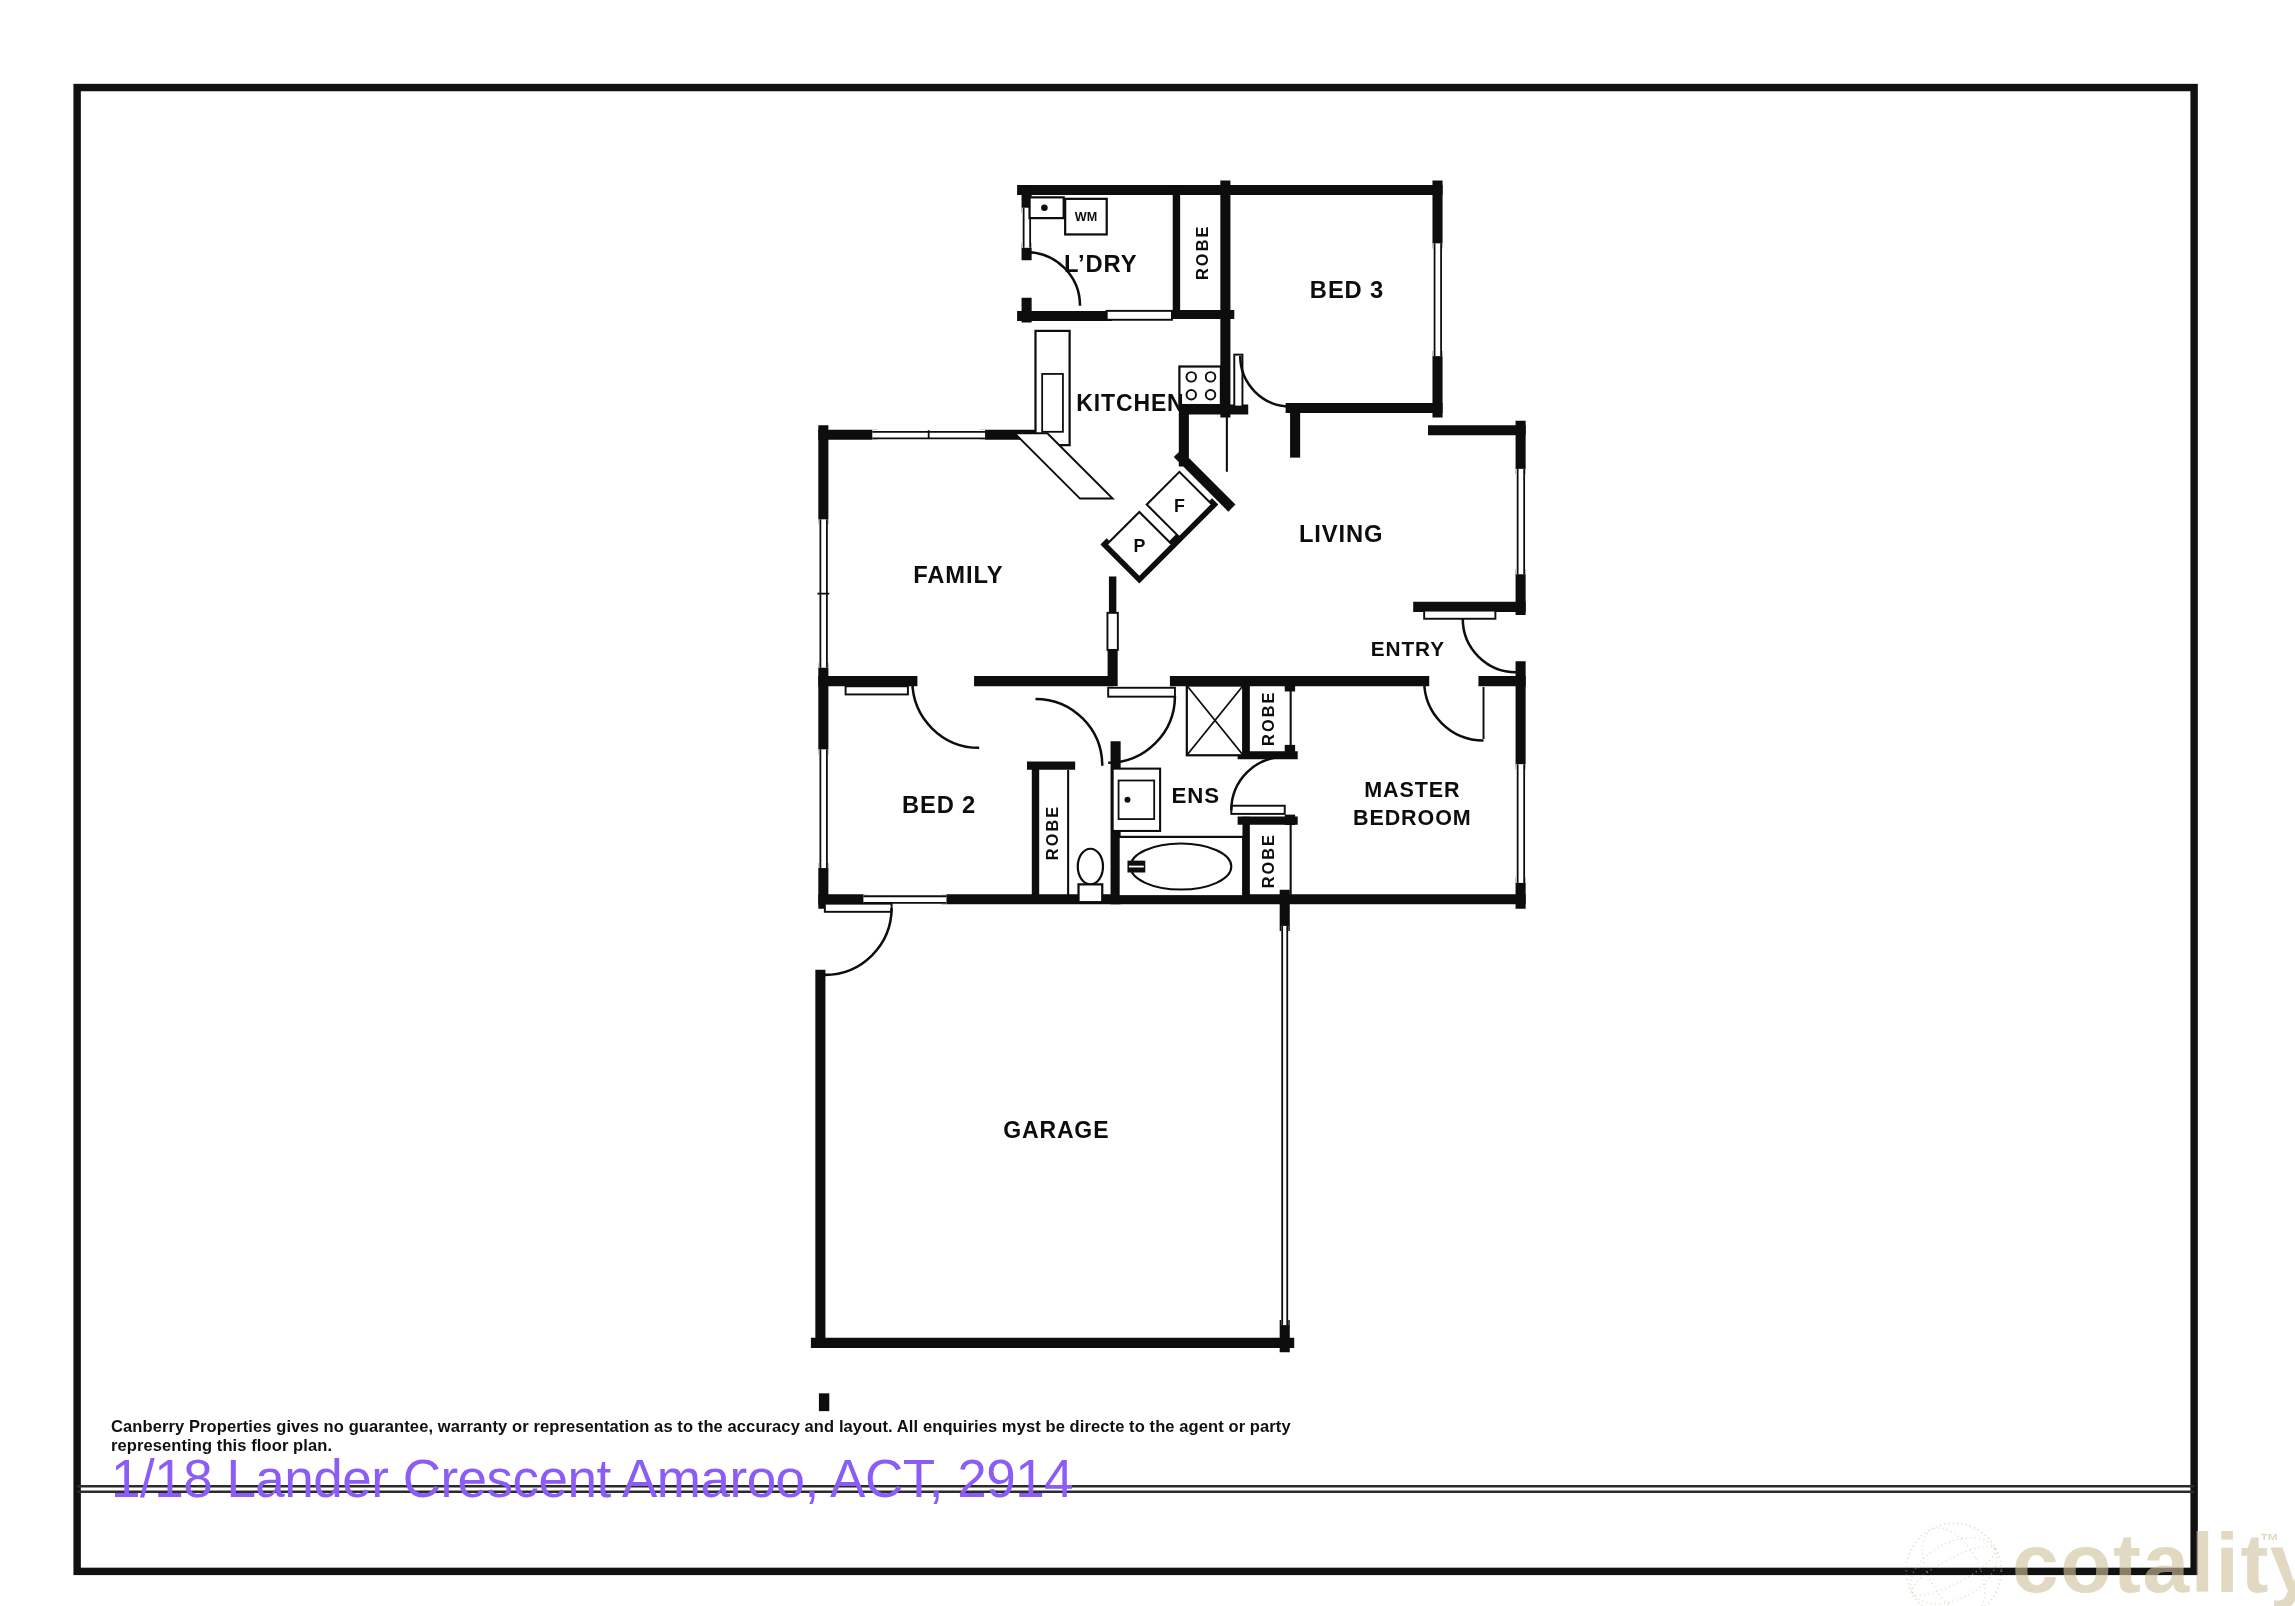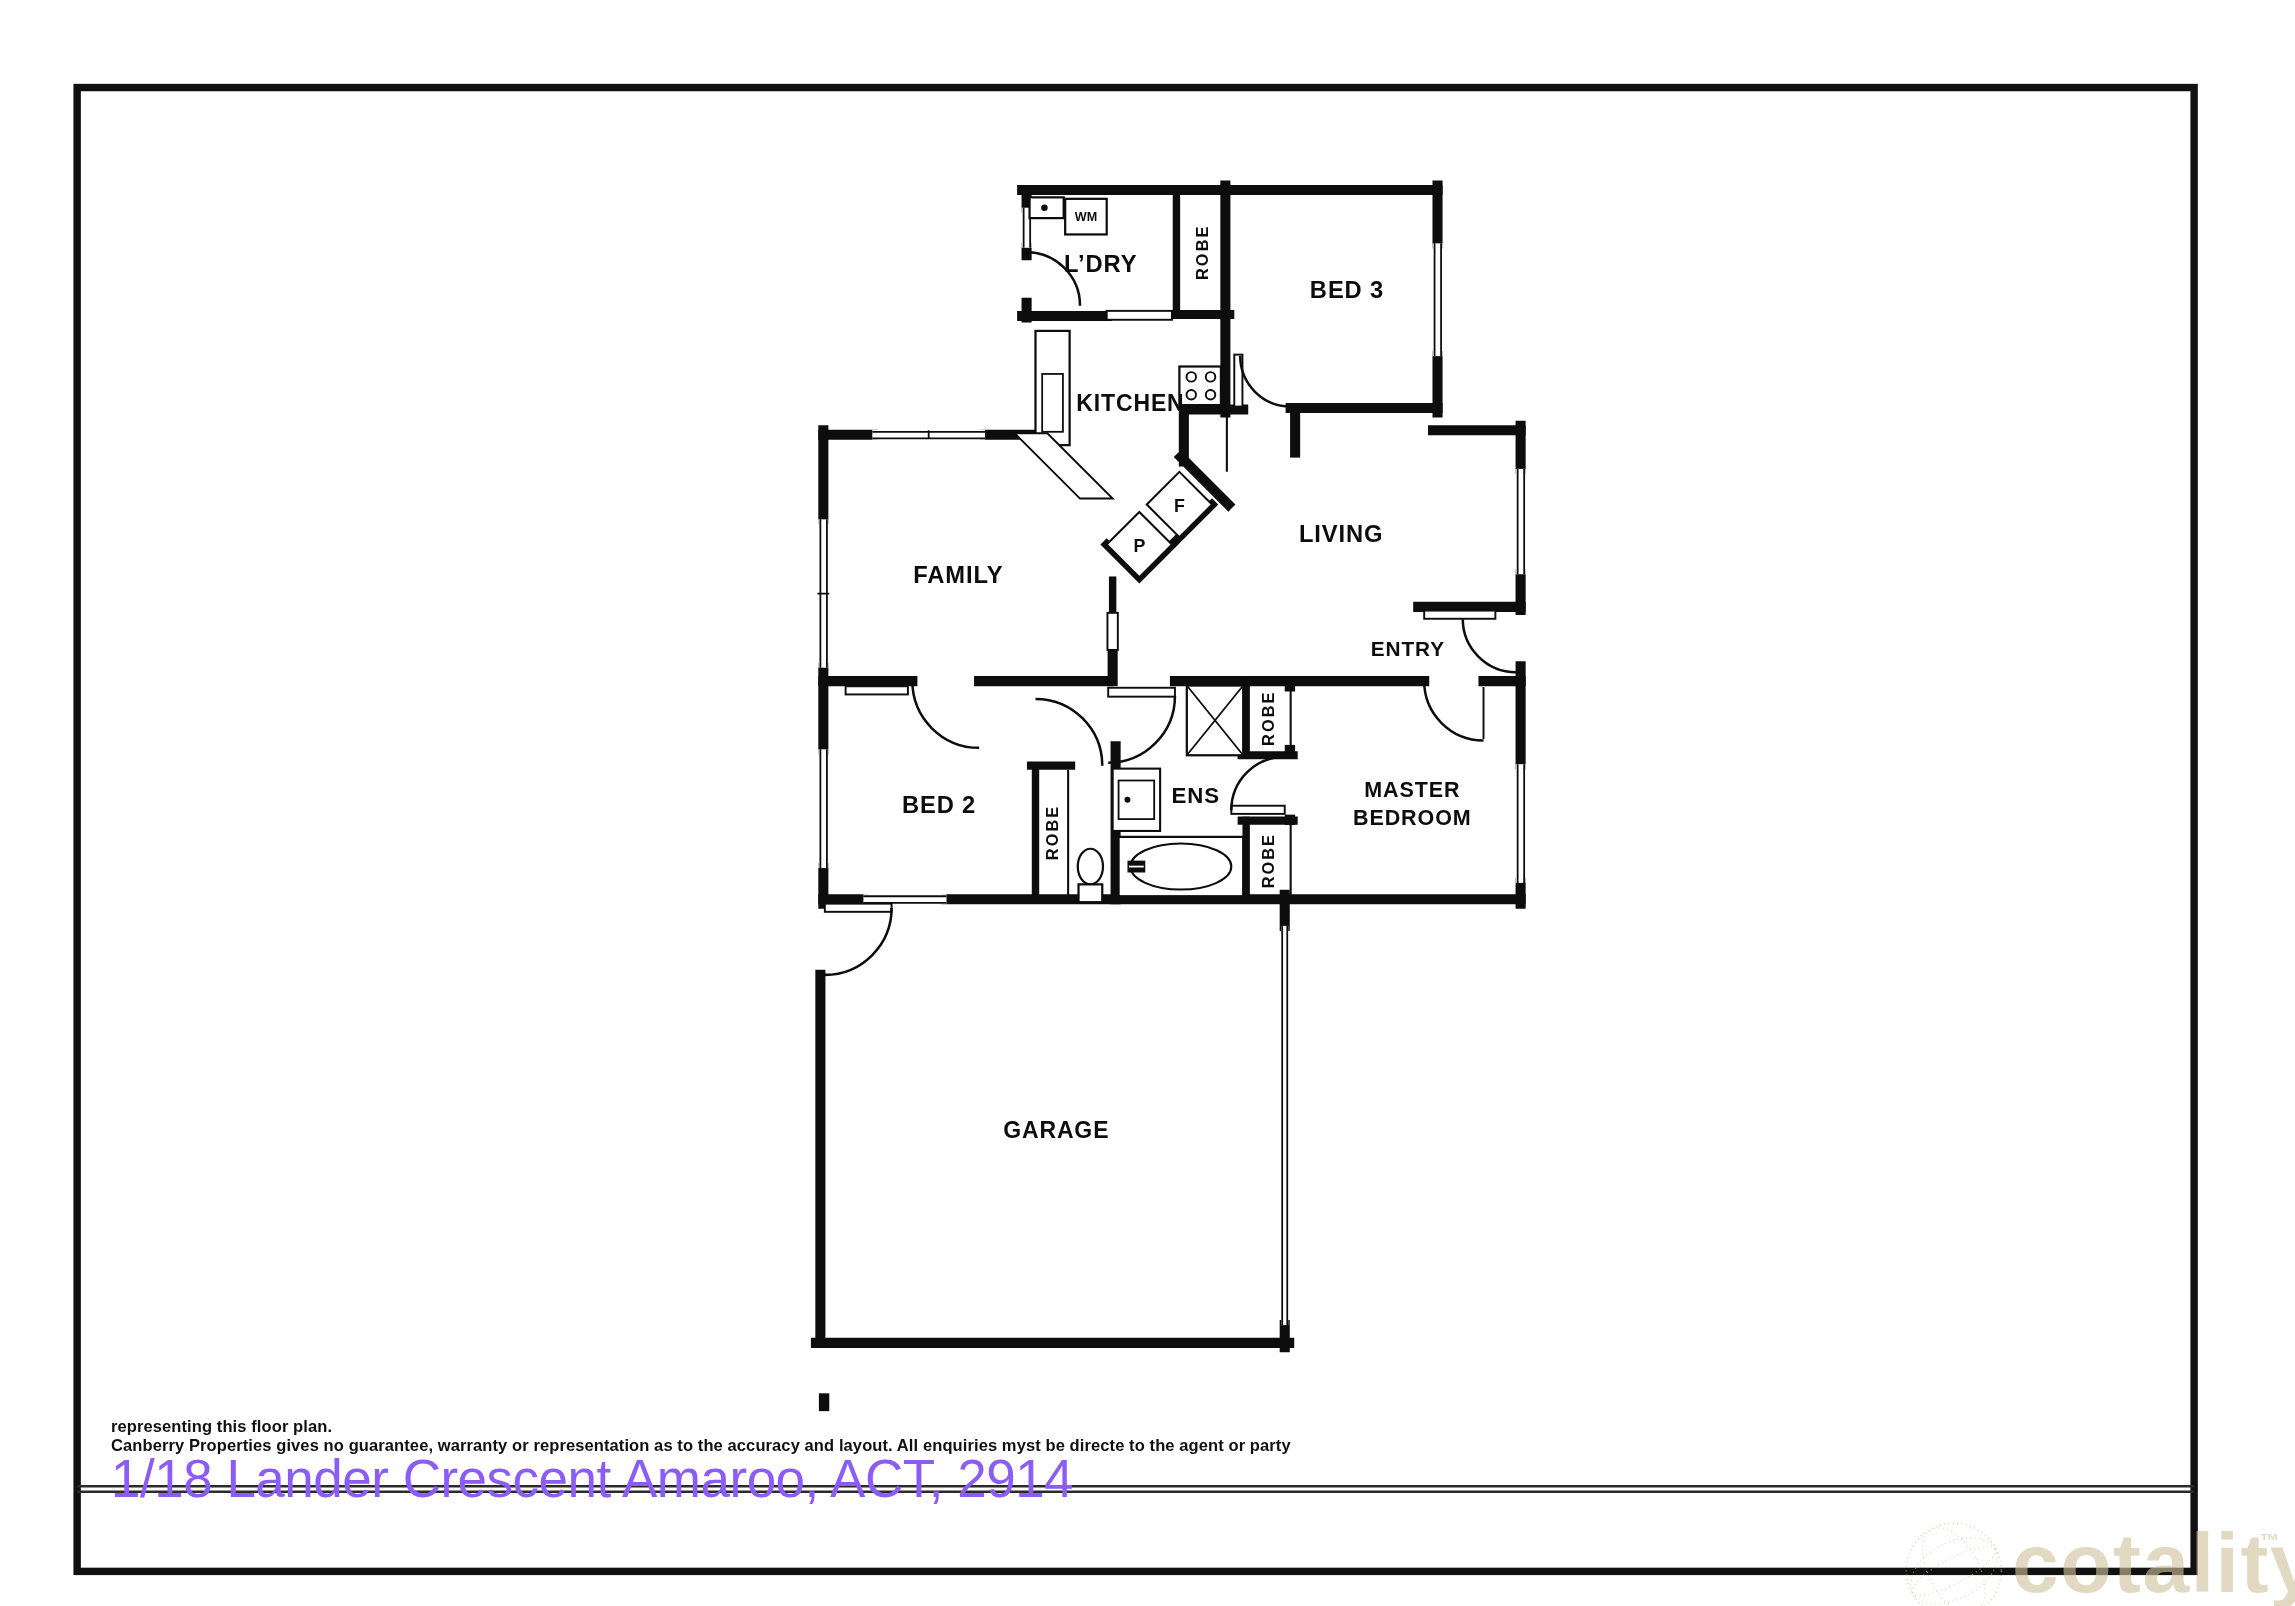--- a/index.html
+++ b/index.html
@@ -193,22 +193,22 @@
       <text class="appl-label" font-size="12" x="768" y="372">P</text>
       <text class="robe-label" font-size="11" x="810" y="174" transform="rotate(-90 810 170)">ROBE</text>
       <text class="robe-label" font-size="11" x="709" y="565" transform="rotate(-90 709 561)">ROBE</text>
       <text class="robe-label" font-size="11" x="855" y="488" transform="rotate(-90 855 484)">ROBE</text>
       <text class="robe-label" font-size="11" x="855" y="584" transform="rotate(-90 855 580)">ROBE</text>
     </g>
   </svg>
 
   
   <div class="disclaimer">
+    <div>Canberry Properties gives no guarantee, warranty or representation as to the accuracy and layout. All enquiries myst be directe to the agent or party</div>
     <div>representing this floor plan.</div>
-    <div>Canberry Properties gives no guarantee, warranty or representation as to the accuracy and layout. All enquiries myst be directe to the agent or party</div>
   </div>
 
   
   <div class="address-bar">1/18 Lander Crescent Amaroo, ACT, 2914</div>
 
   
   <div class="watermark">
     <svg width="114" height="119" viewBox="0 0 235 245" style="position:absolute;left:0;top:0;">
       <g stroke="rgba(208,193,157,0.62)" fill="none">
         <circle cx="115" cy="125" r="98" stroke-width="4" stroke-dasharray="2 7"></circle>

